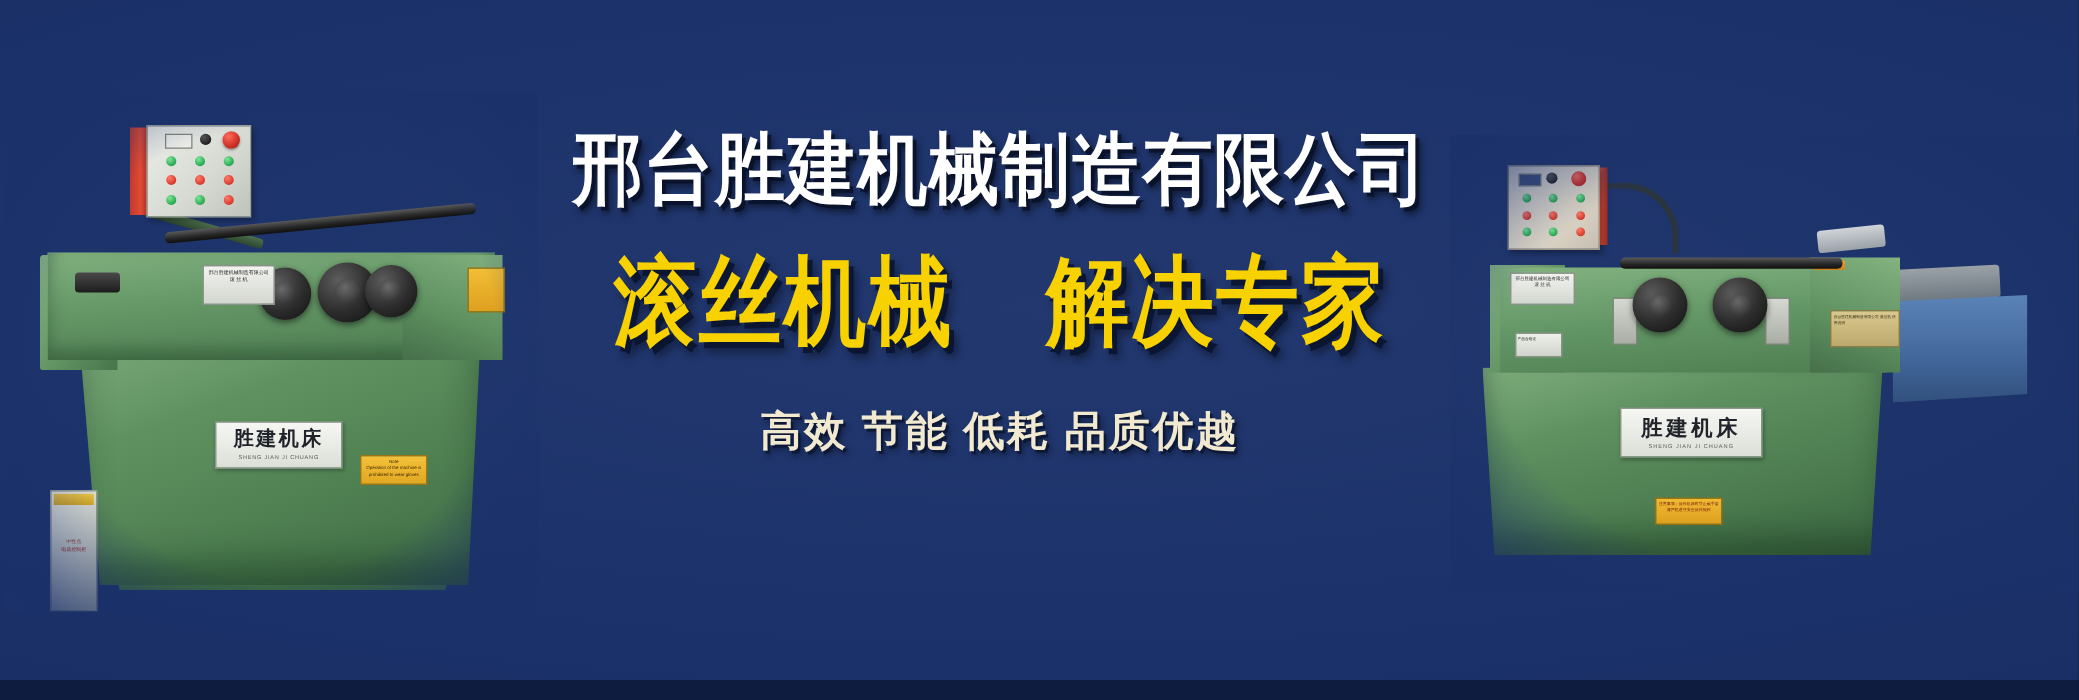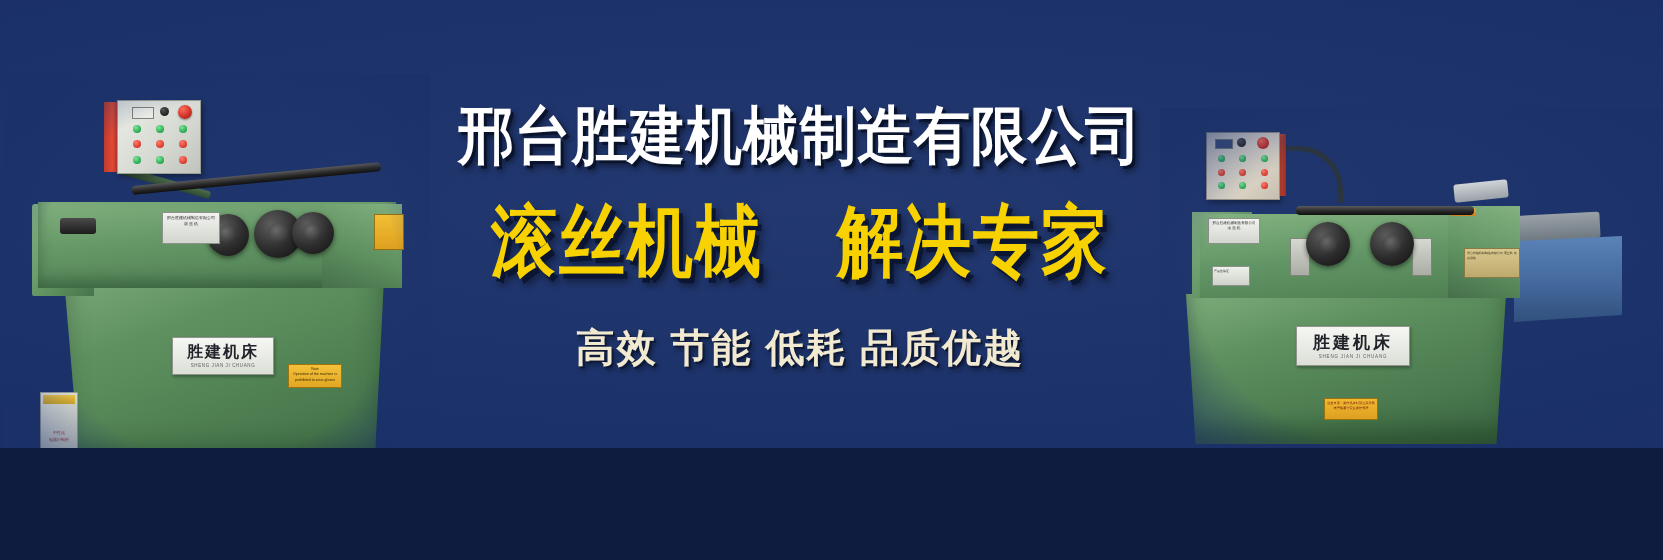--- a/index.html
+++ b/index.html
@@ -7,21 +7,21 @@
     padding: 0;
     background: #0e1c3f;
   }
   body {
     font-family: "Liberation Sans", "DejaVu Sans", sans-serif;
   }
 
   #banner {
     position: relative;
     width: 1663px;
-    height: 448px;
+    height: 544px;
     overflow: hidden;
     background: #1b3169;
     background: radial-gradient(ellipse 120% 100% at 50% 45%, #22386f 0%, #1b3169 55%, #15295a 100%);
     text-decoration: underline;
   }
 
   
   .text-block {
     position: absolute;
     left: 400px;
@@ -80,21 +80,21 @@
     white-space: nowrap;
     color: #f2ead0;
     font-weight: bold;
     line-height: 1;
     text-shadow:
        2px 2px 0px rgba(12,22,52,0.85),
        3px 4px 5px rgba(0,0,0,0.45);
   }
   .tagline-1 {
     top: 328px;
-    font-size: 39px;
+    font-size: 33px;
     letter-spacing: 2px;
   }
   .tagline-2 {
     top: 378px;
     font-size: 33px;
     letter-spacing: 2px;
   }
 
   
   .machine {

